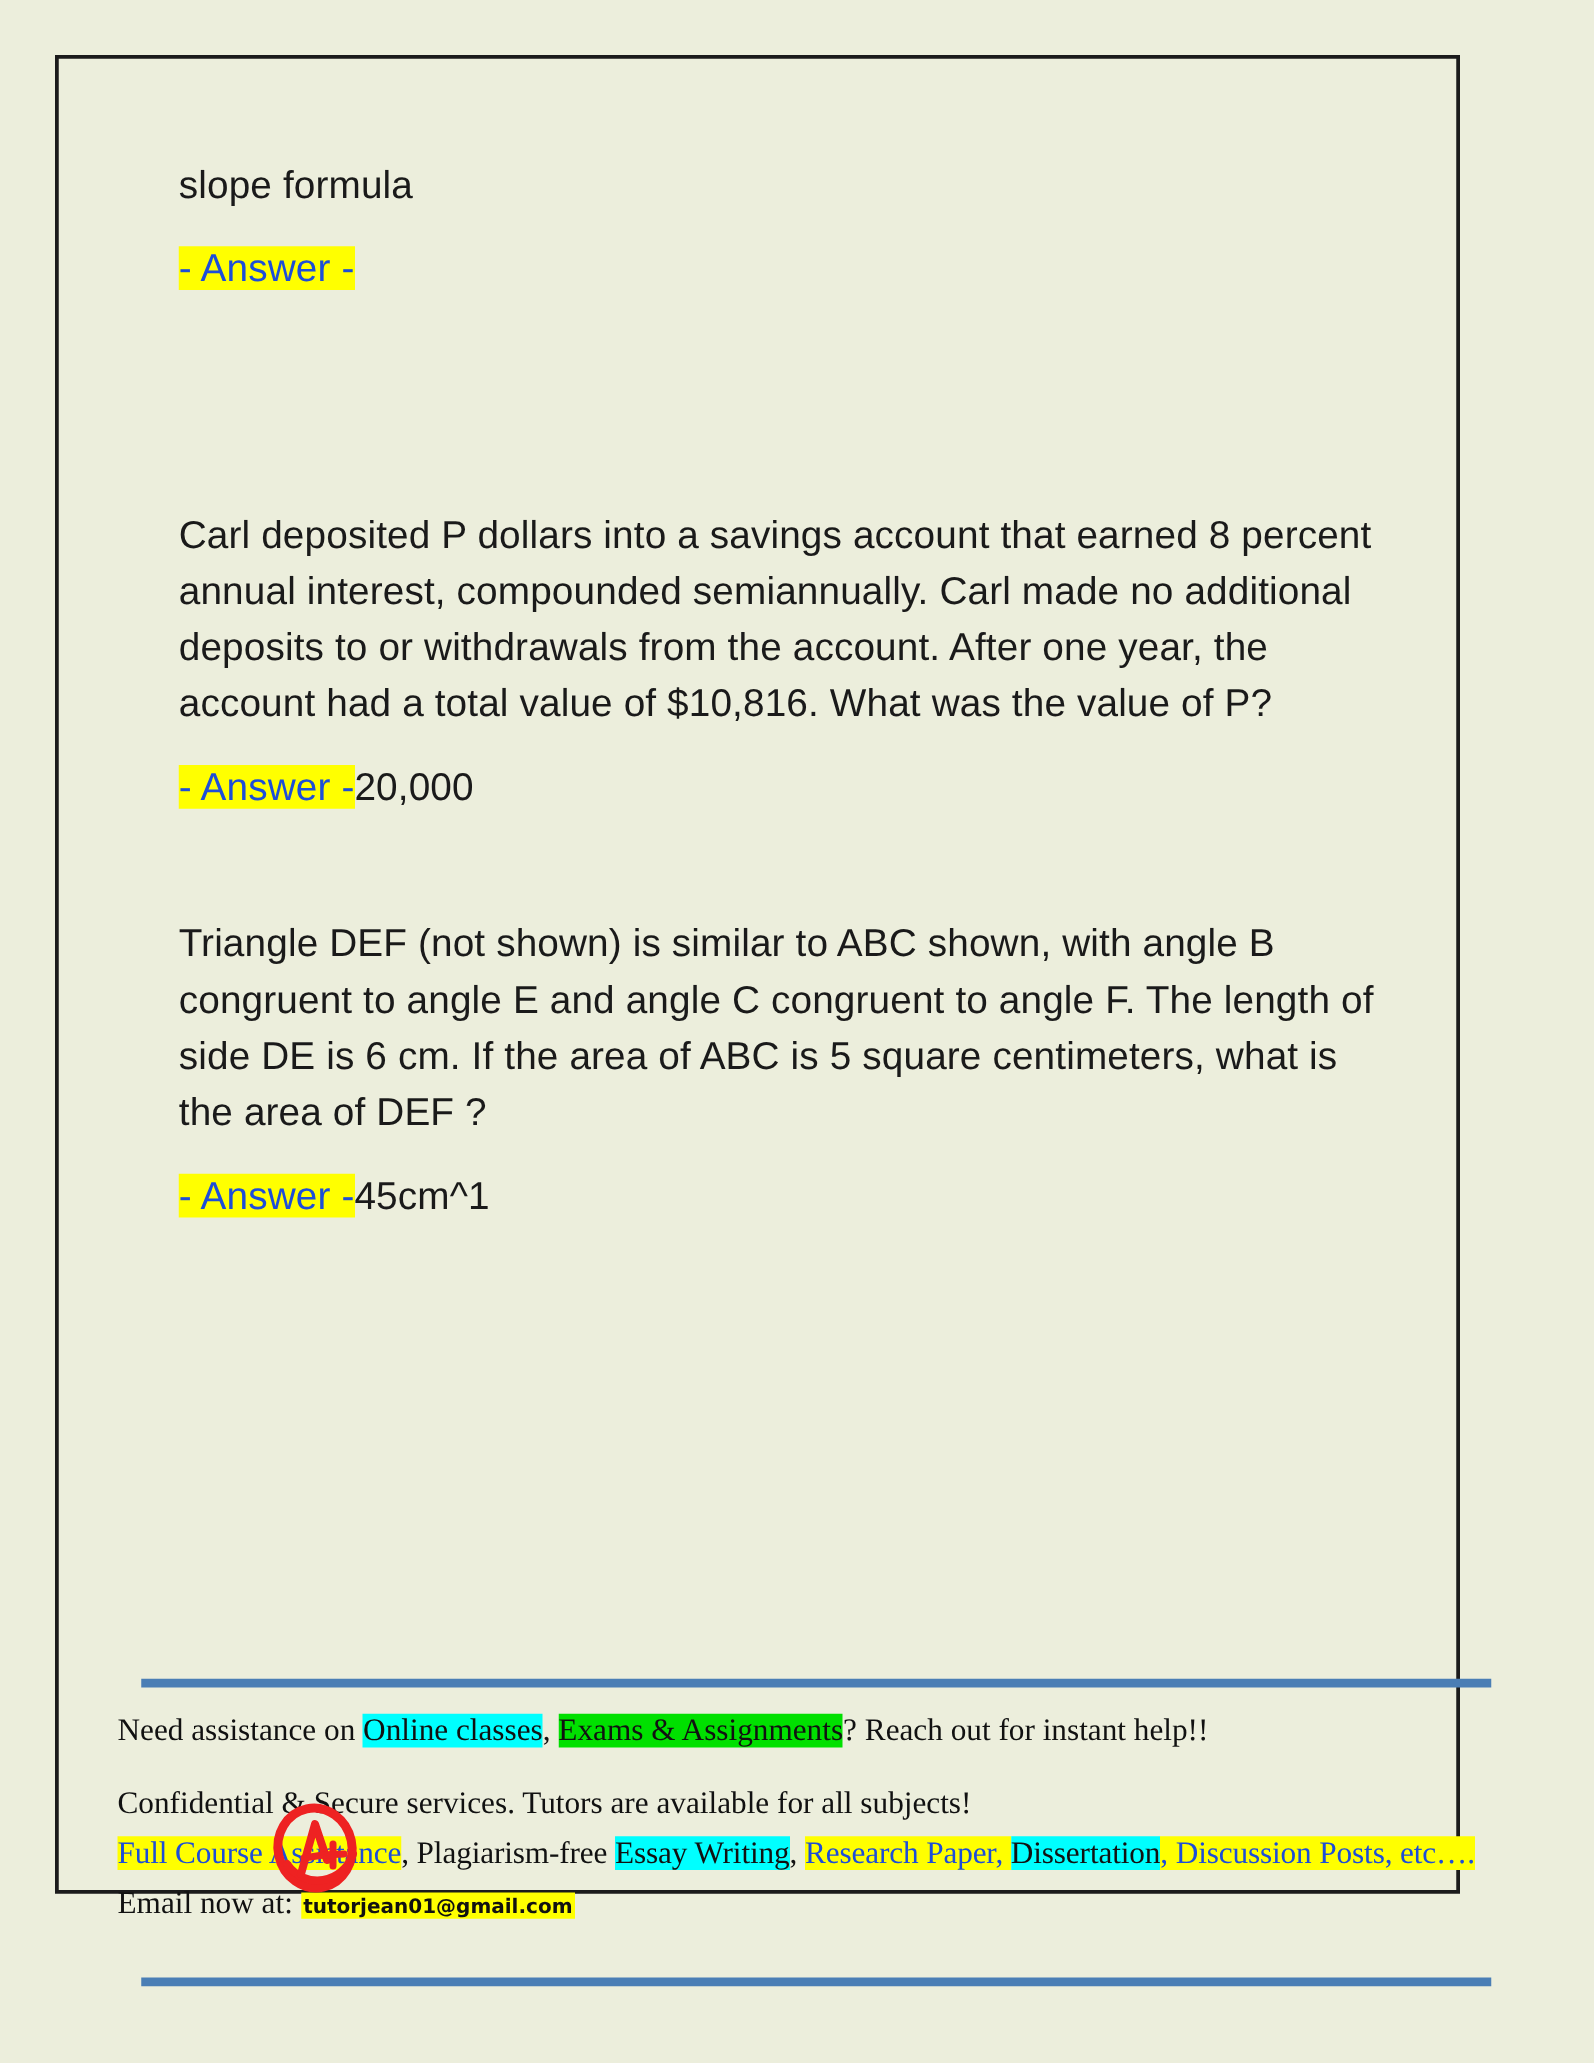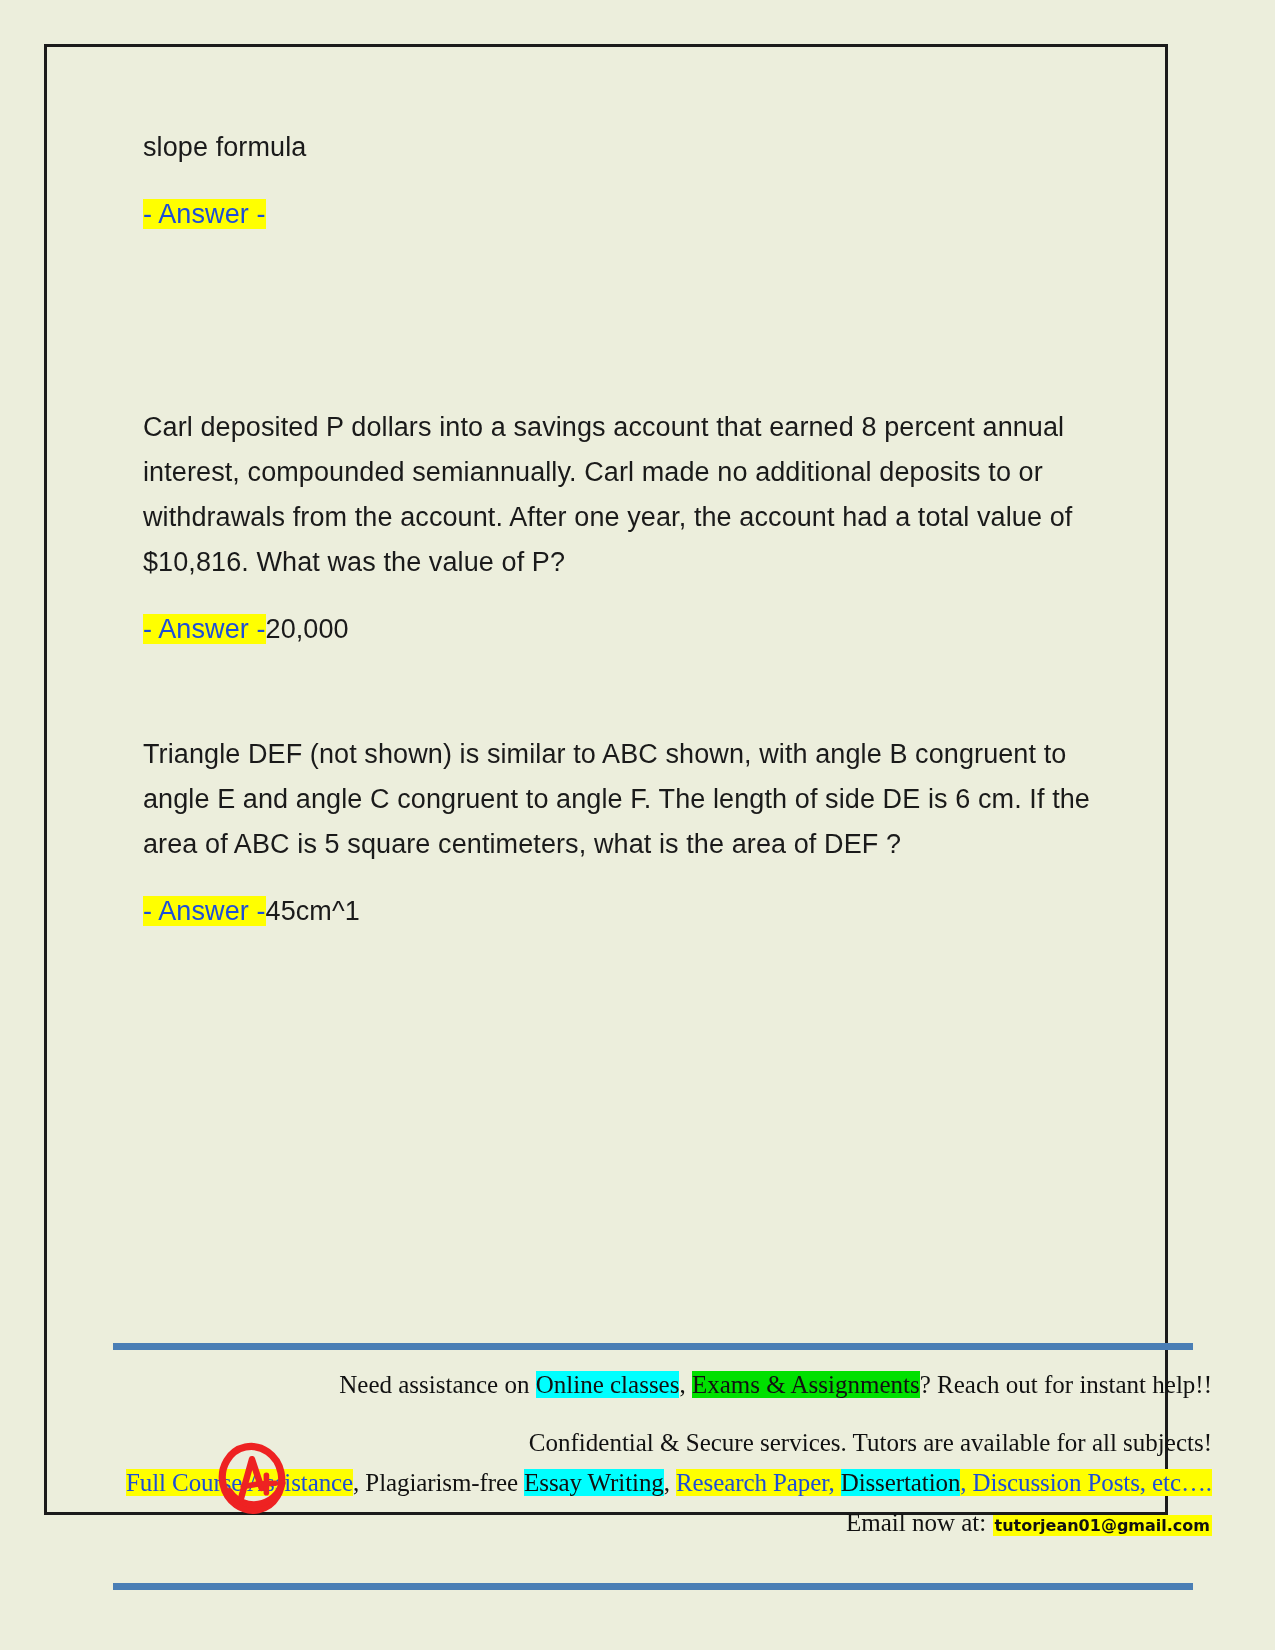--- a/index.html
+++ b/index.html
@@ -36,21 +36,21 @@
 
   .content {
     position: absolute;
     left: 96px;
     top: 78px;
     width: 960px;
   }
 
   p.body-line {
     margin: 0 0 0 0;
-    font-size: 27px;
+    font-size: 31px;
     line-height: 45px;
     color: #1a1a1a;
     font-family: "Liberation Sans", sans-serif;
     letter-spacing: 0.1px;
   }
 
   .gap-sm { height: 22px; }
   .gap-md { height: 66px; }
   .gap-lg { height: 80px; }
 
@@ -80,21 +80,21 @@
     width: 1080px;
     margin: 0 auto;
   }
   .rule-top { margin-top: 0; }
   .rule-bottom { margin-top: 0; }
 
   .footer-body {
     position: relative;
     padding-top: 12px;
     padding-bottom: 12px;
-    text-align: right;
+    text-align: left;
     font-family: "Liberation Serif", serif;
   }
   .fline {
     font-family: "Liberation Serif", serif;
     font-size: 25px;
     line-height: 38px;
     color: #111;
     white-space: nowrap;
   }
   .fline-1 { margin-top: 4px; }

